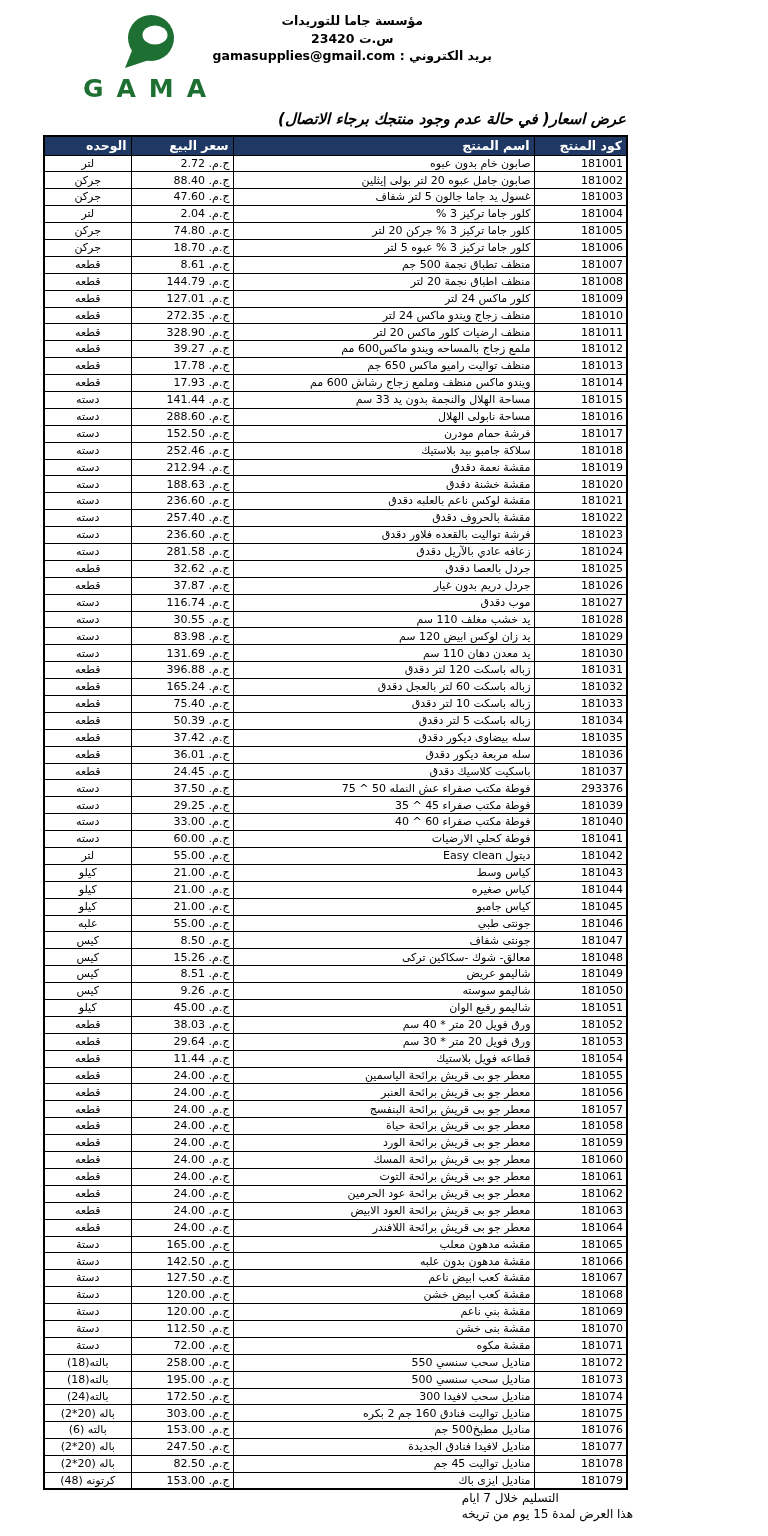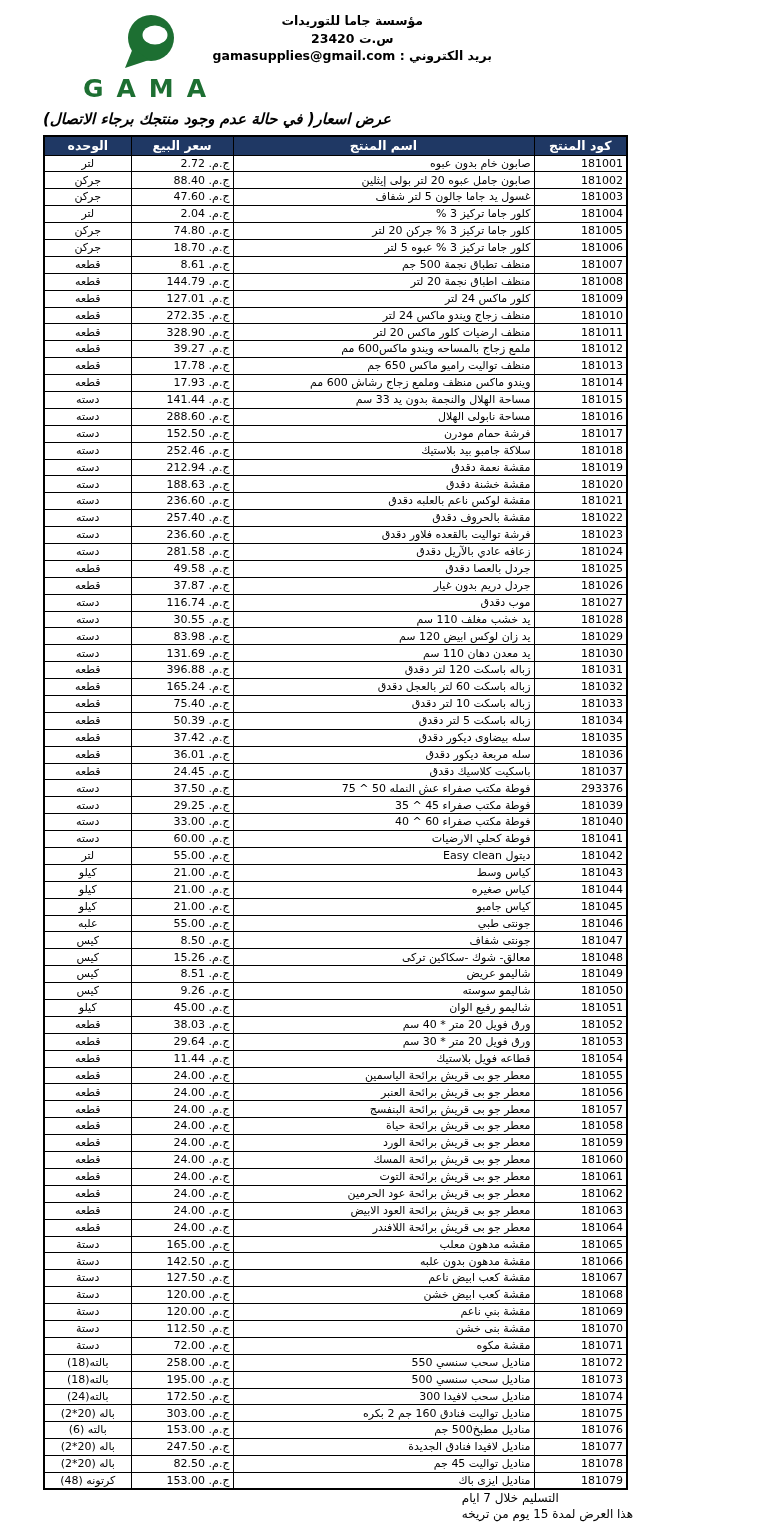--- a/index.html
+++ b/index.html
@@ -18,34 +18,34 @@
   .logo svg{display:block;margin:0 auto;}
   .logo-text{
     color:var(--logo-green);font-weight:bold;font-size:25px;
     letter-spacing:13px;margin-top:4px;margin-left:13px;white-space:nowrap;
   }
   .company-info{
     position:absolute;top:12px;right:276px;direction:rtl;text-align:center;
     font-weight:bold;font-size:12.5px;line-height:17.5px;white-space:nowrap;
   }
   .doc-title{
-    position:absolute;top:110px;left:43px;width:583px;text-align:left;
+    position:absolute;top:110px;left:43px;width:583px;text-align:right;
     direction:rtl;font-weight:bold;font-style:italic;font-size:15px;
   }
   table.price-table{
     position:absolute;top:135px;left:43px;direction:rtl;
     border-collapse:collapse;table-layout:fixed;
     border:2px solid var(--border);
   }
   .price-table th,.price-table td{
     border:1px solid var(--border);overflow:hidden;white-space:nowrap;
   }
   .price-table thead th{
     background:var(--header-bg);color:var(--header-text);
-    font-weight:bold;font-size:12.5px;height:19px;padding:0 4px;text-align:center;
+    font-weight:bold;font-size:12.5px;height:19px;padding:0 4px;text-align:right;
   }
   .price-table tbody tr{height:16.9px;}
   .price-table tbody td{font-size:11px;line-height:1.05;padding:0 3px;}
   td.cell-code{text-align:right;padding-left:2px;padding-right:5px;font-size:11.5px;}
   td.cell-name{text-align:right;}
   td.cell-price{text-align:right;padding-right:5px;}
   td.cell-unit{text-align:center;}
   .notes{
     position:absolute;top:1490px;right:135px;direction:rtl;text-align:left;
     font-size:12px;line-height:16px;
@@ -227,21 +227,21 @@
       </tr>
       <tr>
         <td class="cell-code">181024</td>
         <td class="cell-name">زعافه عادي بالآريل دقدق</td>
         <td class="cell-price">ج.م. 281.58</td>
         <td class="cell-unit">دسته</td>
       </tr>
       <tr>
         <td class="cell-code">181025</td>
         <td class="cell-name">جردل بالعصا دقدق</td>
-        <td class="cell-price">ج.م. 49.58</td>
+        <td class="cell-price">ج.م. 32.62</td>
         <td class="cell-unit">قطعه</td>
       </tr>
       <tr>
         <td class="cell-code">181026</td>
         <td class="cell-name">جردل دريم بدون غيار</td>
         <td class="cell-price">ج.م. 37.87</td>
         <td class="cell-unit">قطعه</td>
       </tr>
       <tr>
         <td class="cell-code">181027</td>

